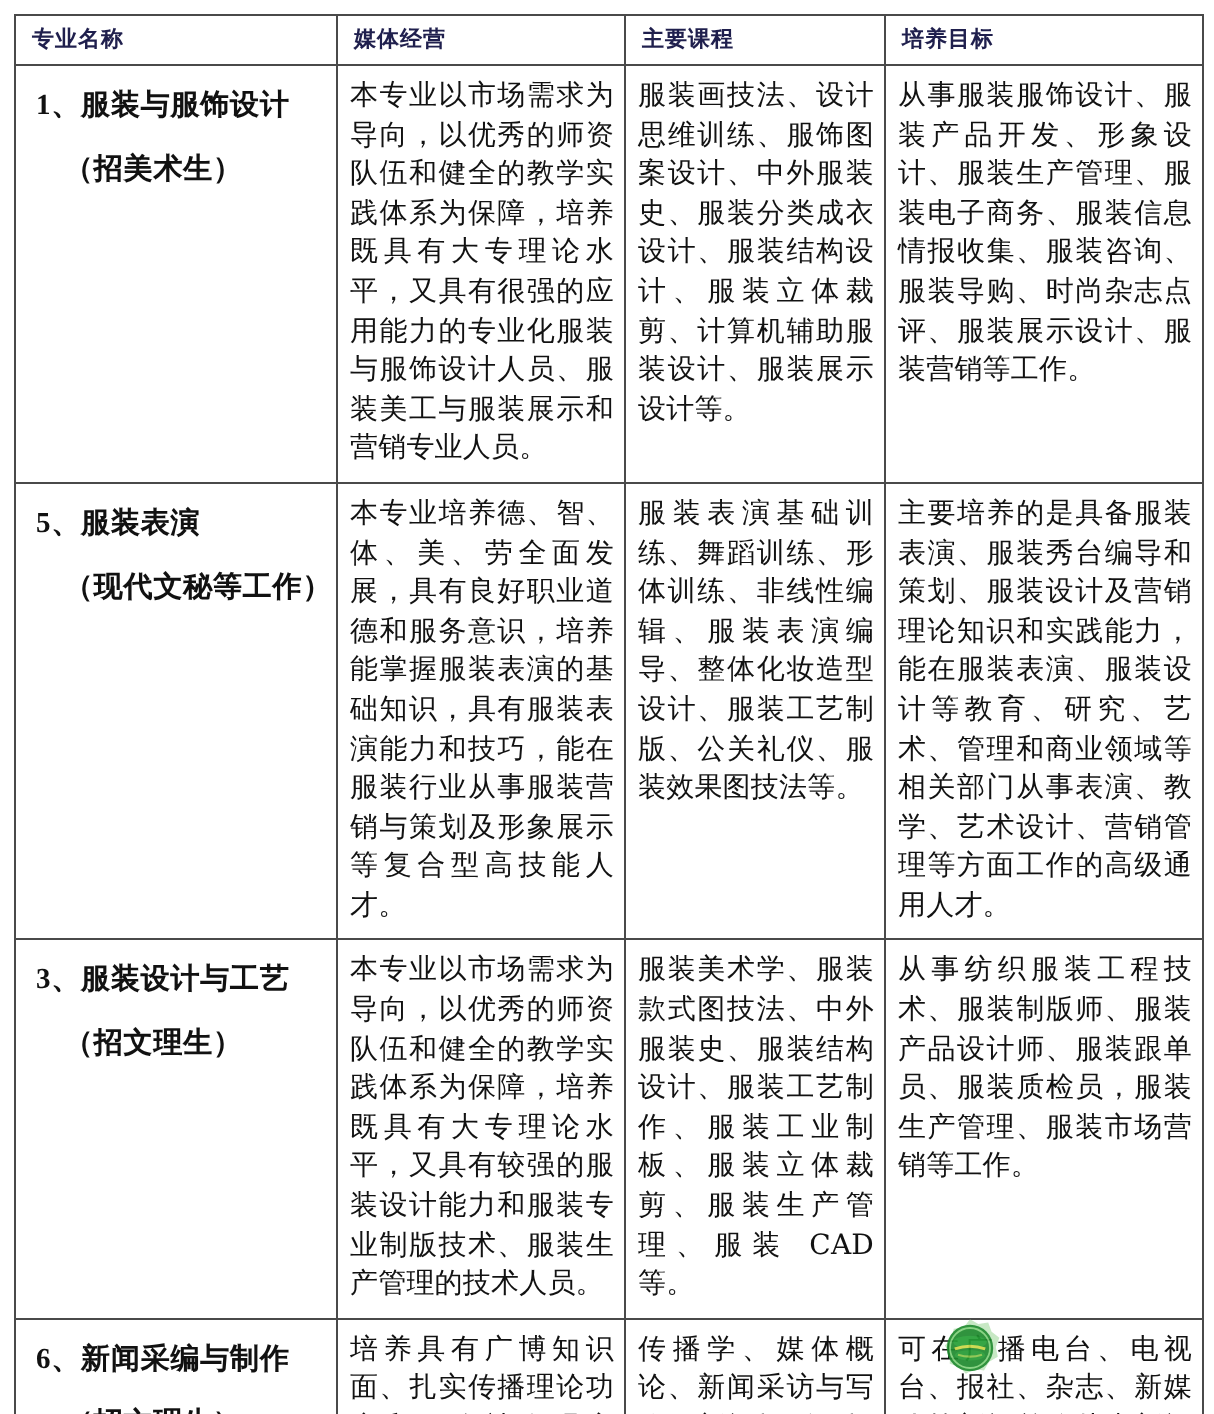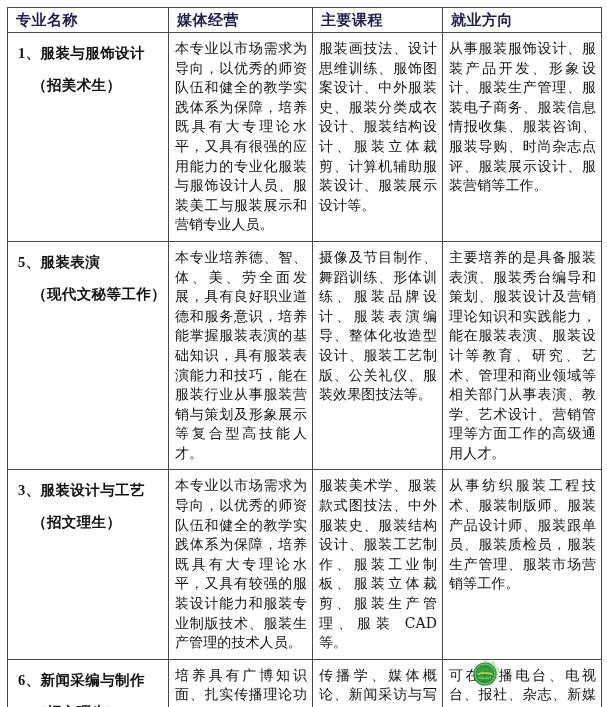--- a/index.html
+++ b/index.html
@@ -40,21 +40,21 @@
   col.c3 { width: 130px; }
   col.c4 { width: 159px; }
 
   
   tr.header-row th {
     height: 24px;
     vertical-align: middle;
   }
   .hdr-text {
     font-family: "DejaVu Serif", serif;
-    font-size: 15px;
+    font-size: 11px;
     font-weight: bold;
     color: #1f1f4d;
     letter-spacing: 0.5px;
     padding-left: 8px;
     text-align: left;
     line-height: 22px;
     white-space: nowrap;
   }
   
   .name-cell {
@@ -123,21 +123,21 @@
         <th>
           <div class="hdr-text">专业名称</div>
         </th>
         <th>
           <div class="hdr-text">媒体经营</div>
         </th>
         <th>
           <div class="hdr-text">主要课程</div>
         </th>
         <th>
-          <div class="hdr-text">就业方向</div>
+          <div class="hdr-text">培养目标</div>
         </th>
       </tr>
     </thead>
     <tbody>
 
       <tr>
         <td class="name-cell">
           <div class="name-inner">
             <div class="name-line">1、服装与服饰设计</div>
             <div class="name-line indent">（招美术生）</div>
@@ -158,21 +158,21 @@
         <td class="name-cell">
           <div class="name-inner">
             <div class="name-line">5、服装表演</div>
             <div class="name-line indent">（现代文秘等工作）</div>
           </div>
         </td>
         <td class="body-cell">
           <div class="body-text">本专业培养德、智、体、美、劳全面发展，具有良好职业道德和服务意识，培养能掌握服装表演的基础知识，具有服装表演能力和技巧，能在服装行业从事服装营销与策划及形象展示等复合型高技能人才。</div>
         </td>
         <td class="body-cell">
-          <div class="body-text">摄像及节目制作、舞蹈训练、形体训练、服装品牌设计、服装表演编导、整体化妆造型设计、服装工艺制版、公关礼仪、服装效果图技法等。</div>
+          <div class="body-text">服装表演基础训练、舞蹈训练、形体训练、非线性编辑、服装表演编导、整体化妆造型设计、服装工艺制版、公关礼仪、服装效果图技法等。</div>
         </td>
         <td class="body-cell">
           <div class="body-text">主要培养的是具备服装表演、服装秀台编导和策划、服装设计及营销理论知识和实践能力，能在服装表演、服装设计等教育、研究、艺术、管理和商业领域等相关部门从事表演、教学、艺术设计、营销管理等方面工作的高级通用人才。</div>
         </td>
       </tr>
 
       <tr>
         <td class="name-cell">
           <div class="name-inner">
             <div class="name-line">3、服装设计与工艺</div>

